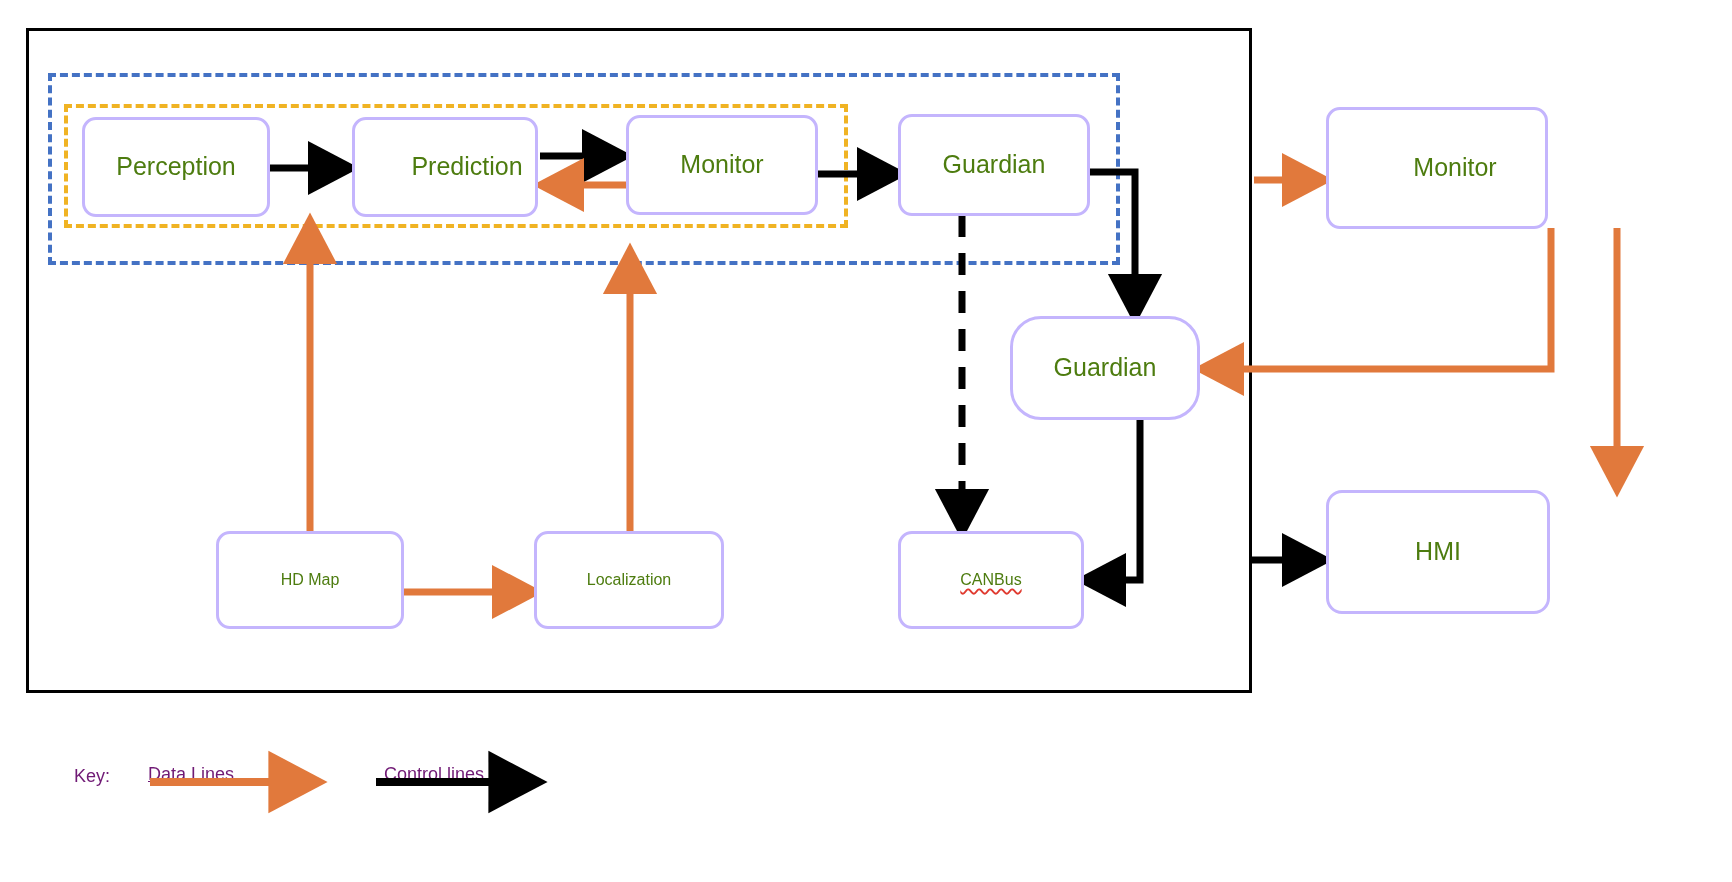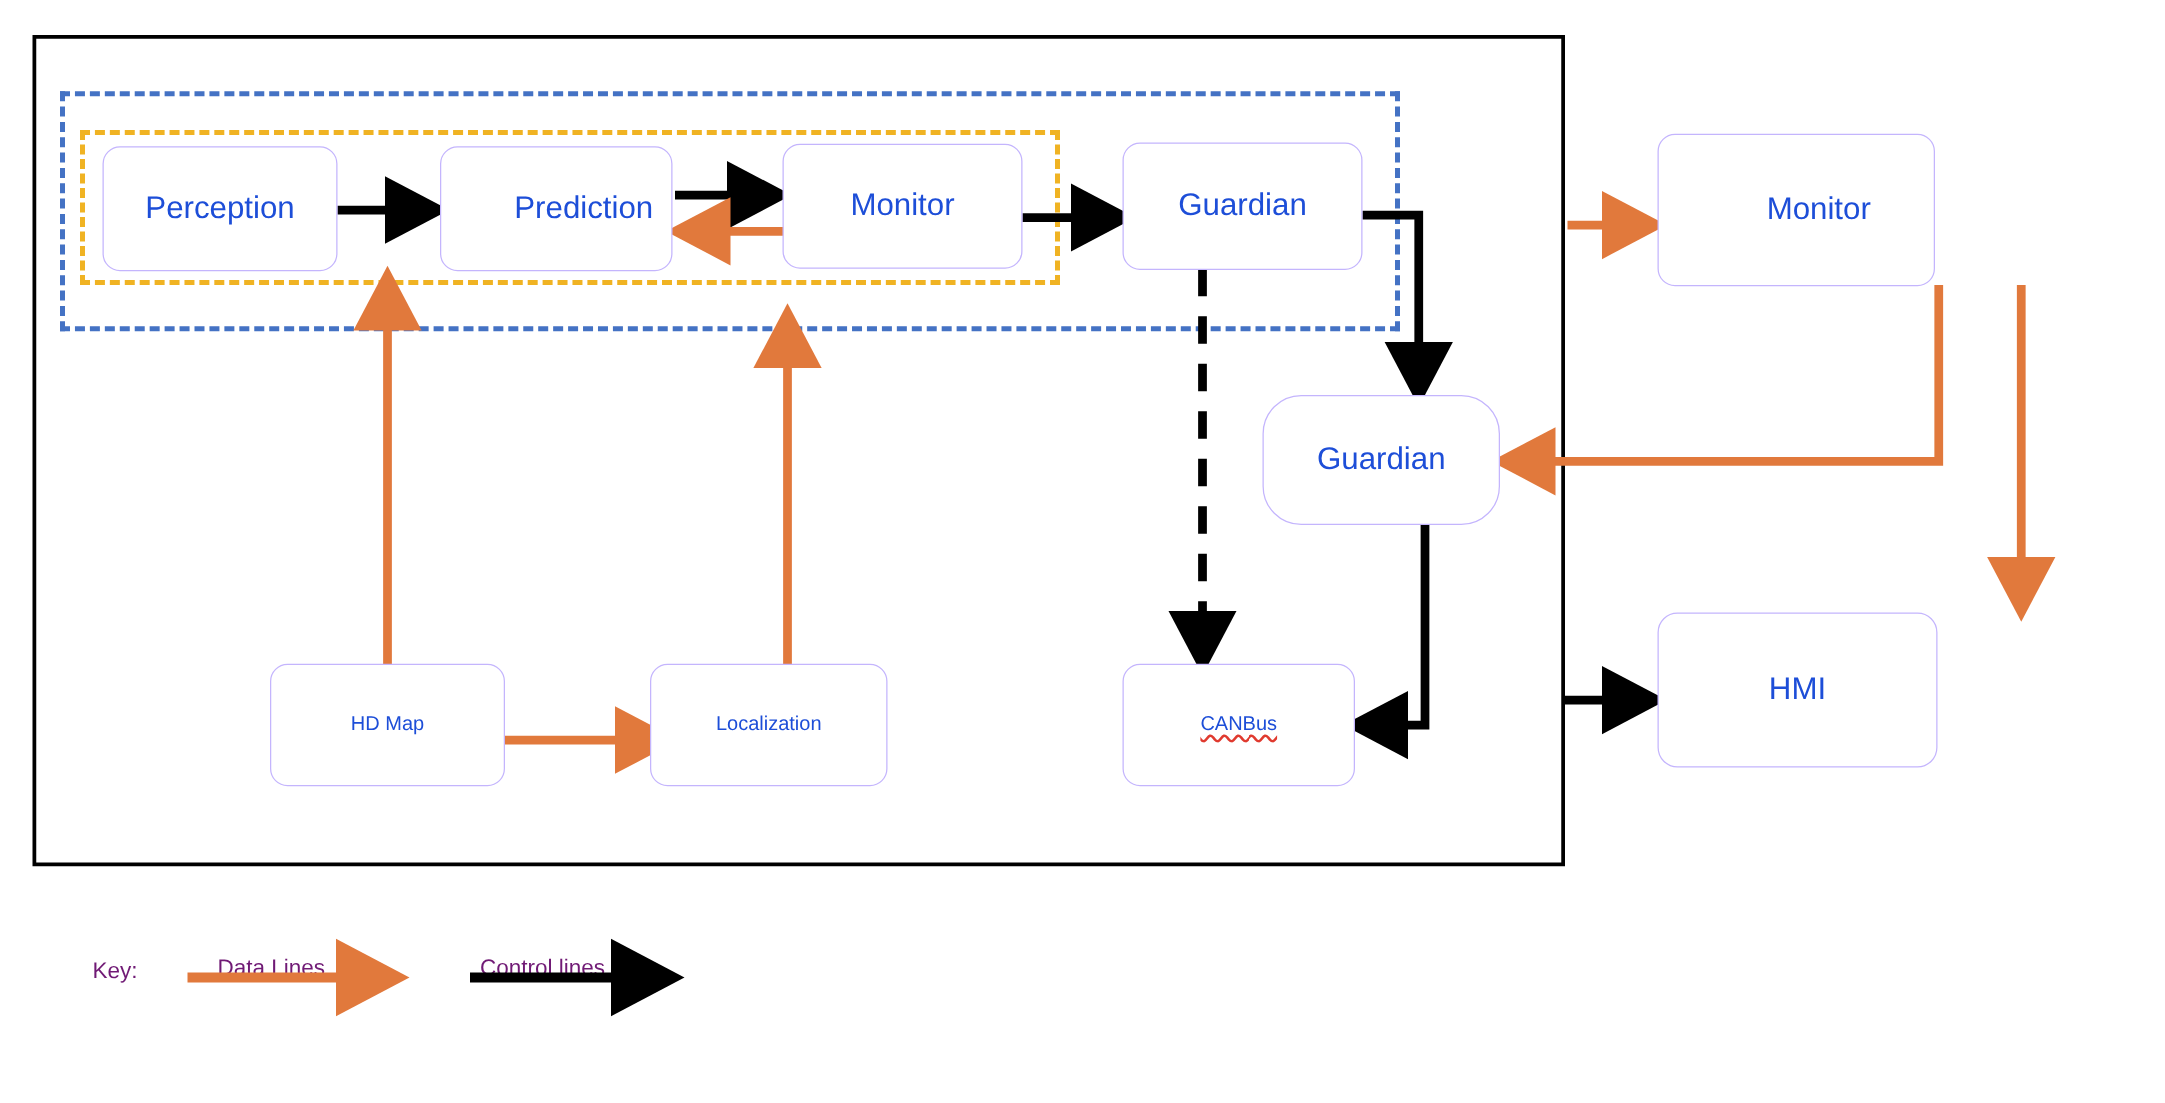--- a/index.html
+++ b/index.html
@@ -47,27 +47,27 @@
     left: 64px;
     top: 104px;
     width: 784px;
     height: 124px;
     border: 4px dashed #f0b323;
   }
   
   .node {
     position: absolute;
     box-sizing: border-box;
-    border: 1px solid #c4b5fd;
+    border: 3px solid #c4b5fd;
     border-radius: 14px;
     background: #ffffff;
     display: flex;
     align-items: center;
     justify-content: center;
-    color: #1d4ed8;
+    color: #4d7c0f;
     font-size: 25px;
     line-height: 1.1;
     text-align: center;
     z-index: 6;
     white-space: nowrap;
   }
   .node.small-label { font-size: 16px; }
   .spellcheck {
     position: relative;
     display: inline-block;
@@ -96,21 +96,21 @@
     height: 164px;
   }
   .legend-text {
     position: absolute;
     color: #701a75;
     font-size: 18px;
     white-space: nowrap;
     margin-top: 32px;
   }
   .legend-key    { left: 74px;  top: 16px; }
-  .legend-data   { left: 174px; top: 14px; text-decoration: underline; }
+  .legend-data   { left: 148px; top: 14px; text-decoration: underline; }
   .legend-ctrl   { left: 384px; top: 14px; }
 </style>
 </head>
 <body>
 
 <div id="canvas">
 
   <div class="outer-container"></div>
 
   <div class="dash-frame dash-blue"></div>
@@ -208,21 +208,21 @@
   </div>
 
   <div class="node" style="left:1326px; top:490px; width:224px; height:124px;border-radius:16px;">
     <span>HMI</span>
   </div>
 
   <div class="node small-label" style="left:216px; top:531px; width:188px; height:98px;">
     <span>HD Map</span>
   </div>
 
-  <div class="node small-label" style="left:520px; top:531px; width:190px; height:98px;">
+  <div class="node small-label" style="left:534px; top:531px; width:190px; height:98px;">
     <span>Localization</span>
   </div>
 
   <div class="node small-label" style="left:898px; top:531px; width:186px; height:98px;">
     <span class="spellcheck">CANBus</span>
   </div>
 
   <div class="legend">
     <span class="legend-text legend-key">Key:</span>
     <span class="legend-text legend-data">Data Lines</span>

